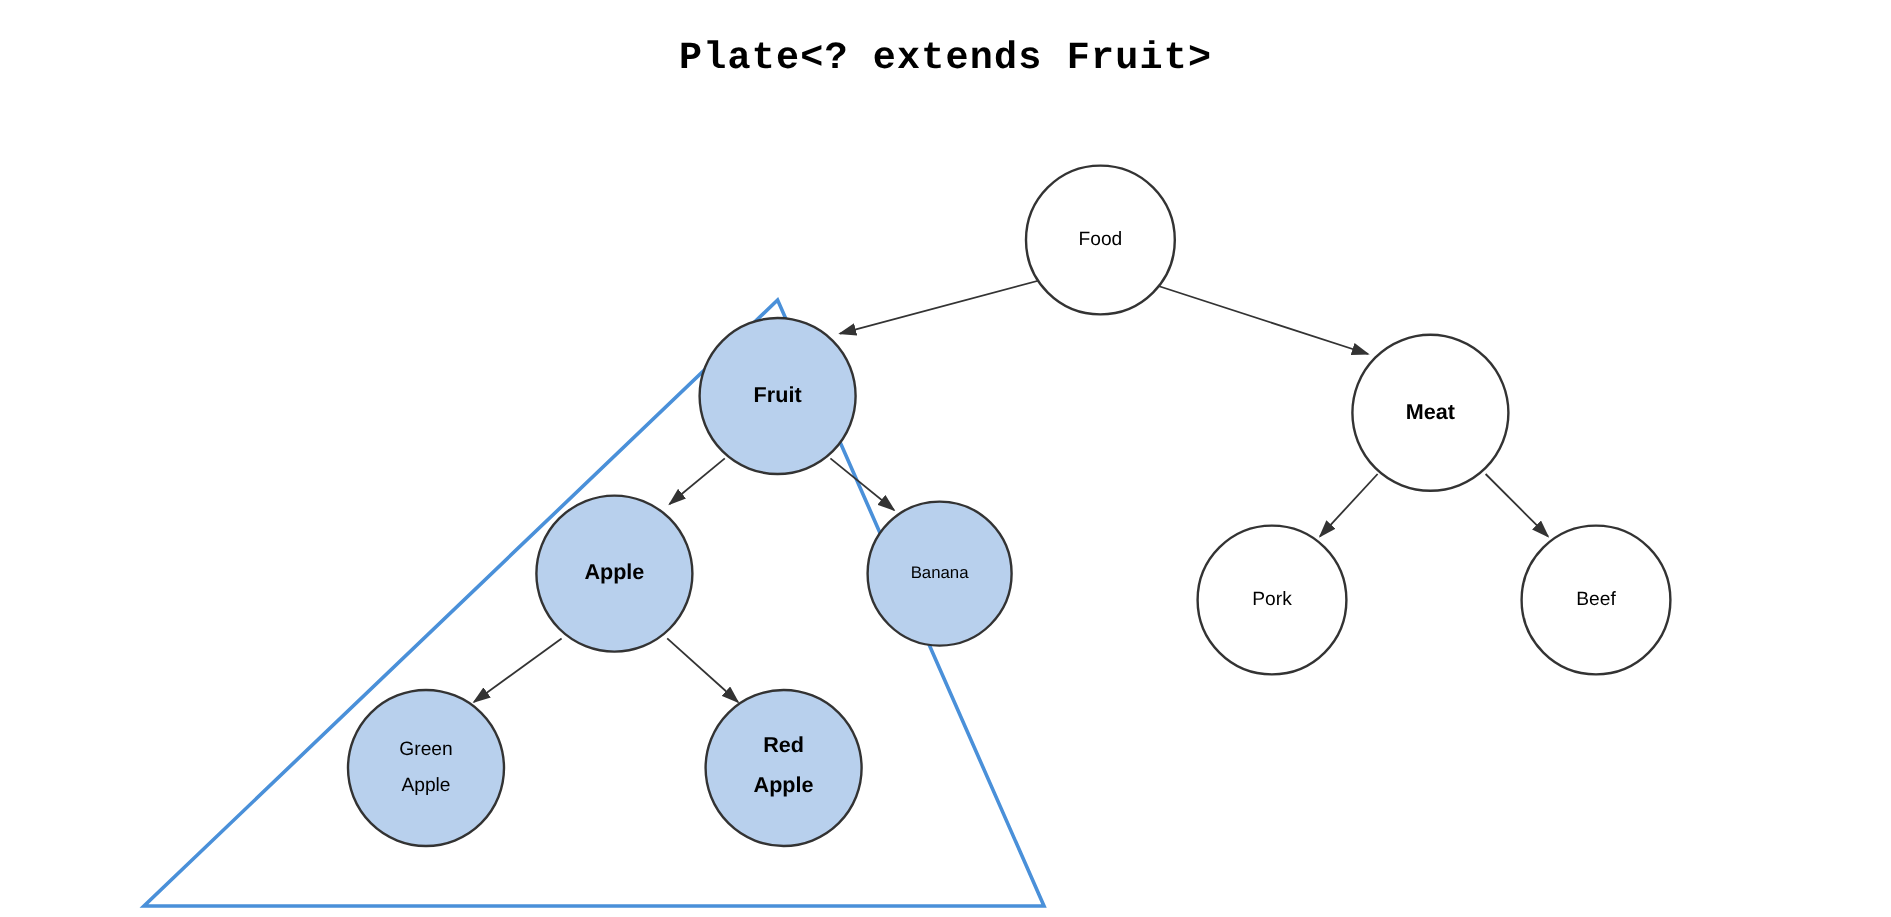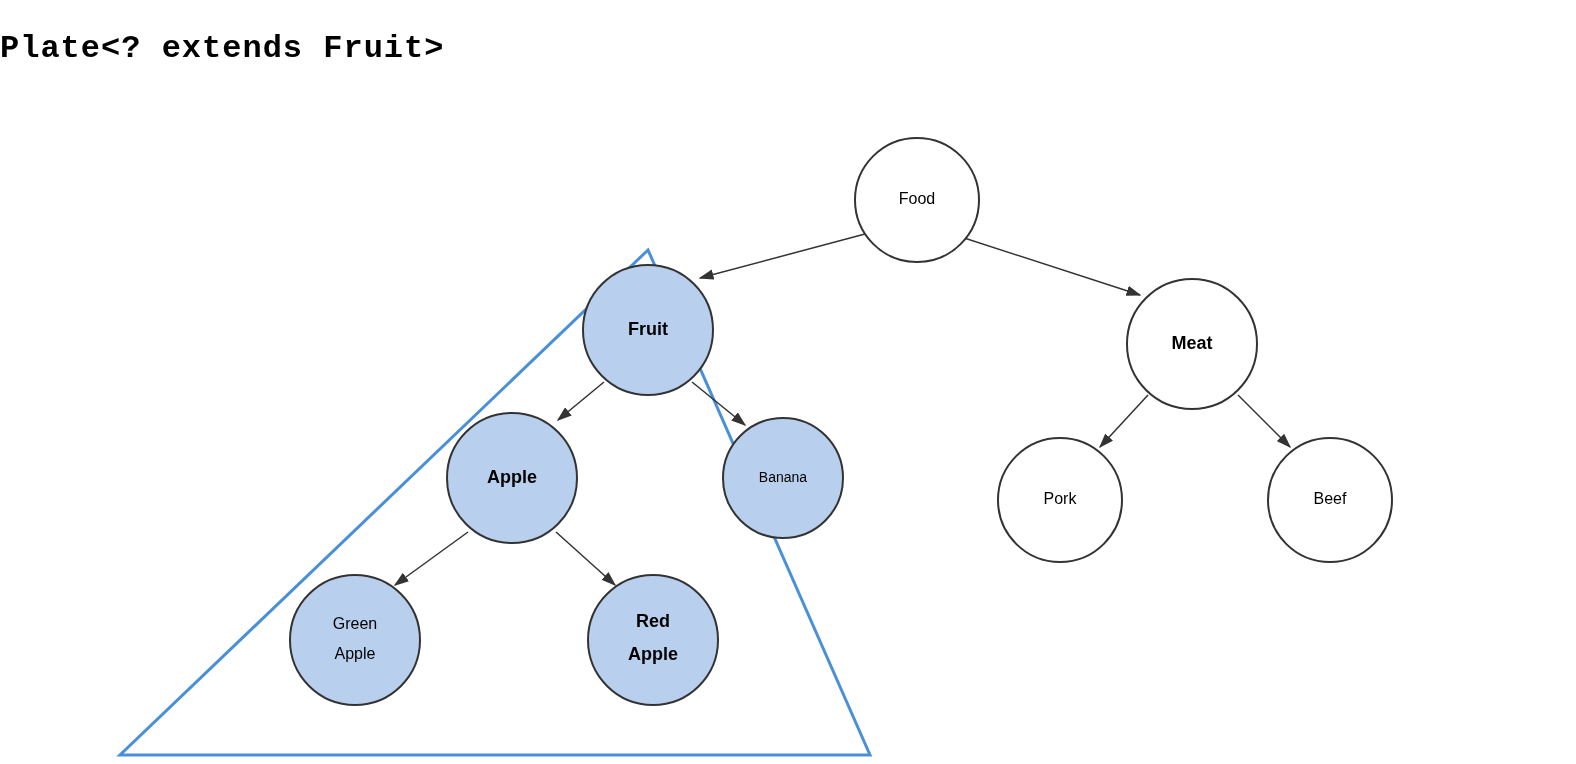--- a/index.html
+++ b/index.html
@@ -6,20 +6,21 @@
     body {
       width: 1576px;
       height: 764px;
       background: #ffffff;
       font-family: 'Courier New', Courier, monospace;
       overflow: hidden;
       position: relative;
     }
 
     #title {
+      text-align: center;
       padding-top: 30px;
       font-size: 32px;
       font-weight: bold;
       letter-spacing: 1px;
     }
 
     svg#diagram {
       position: absolute;
       top: 0;
       left: 0;

